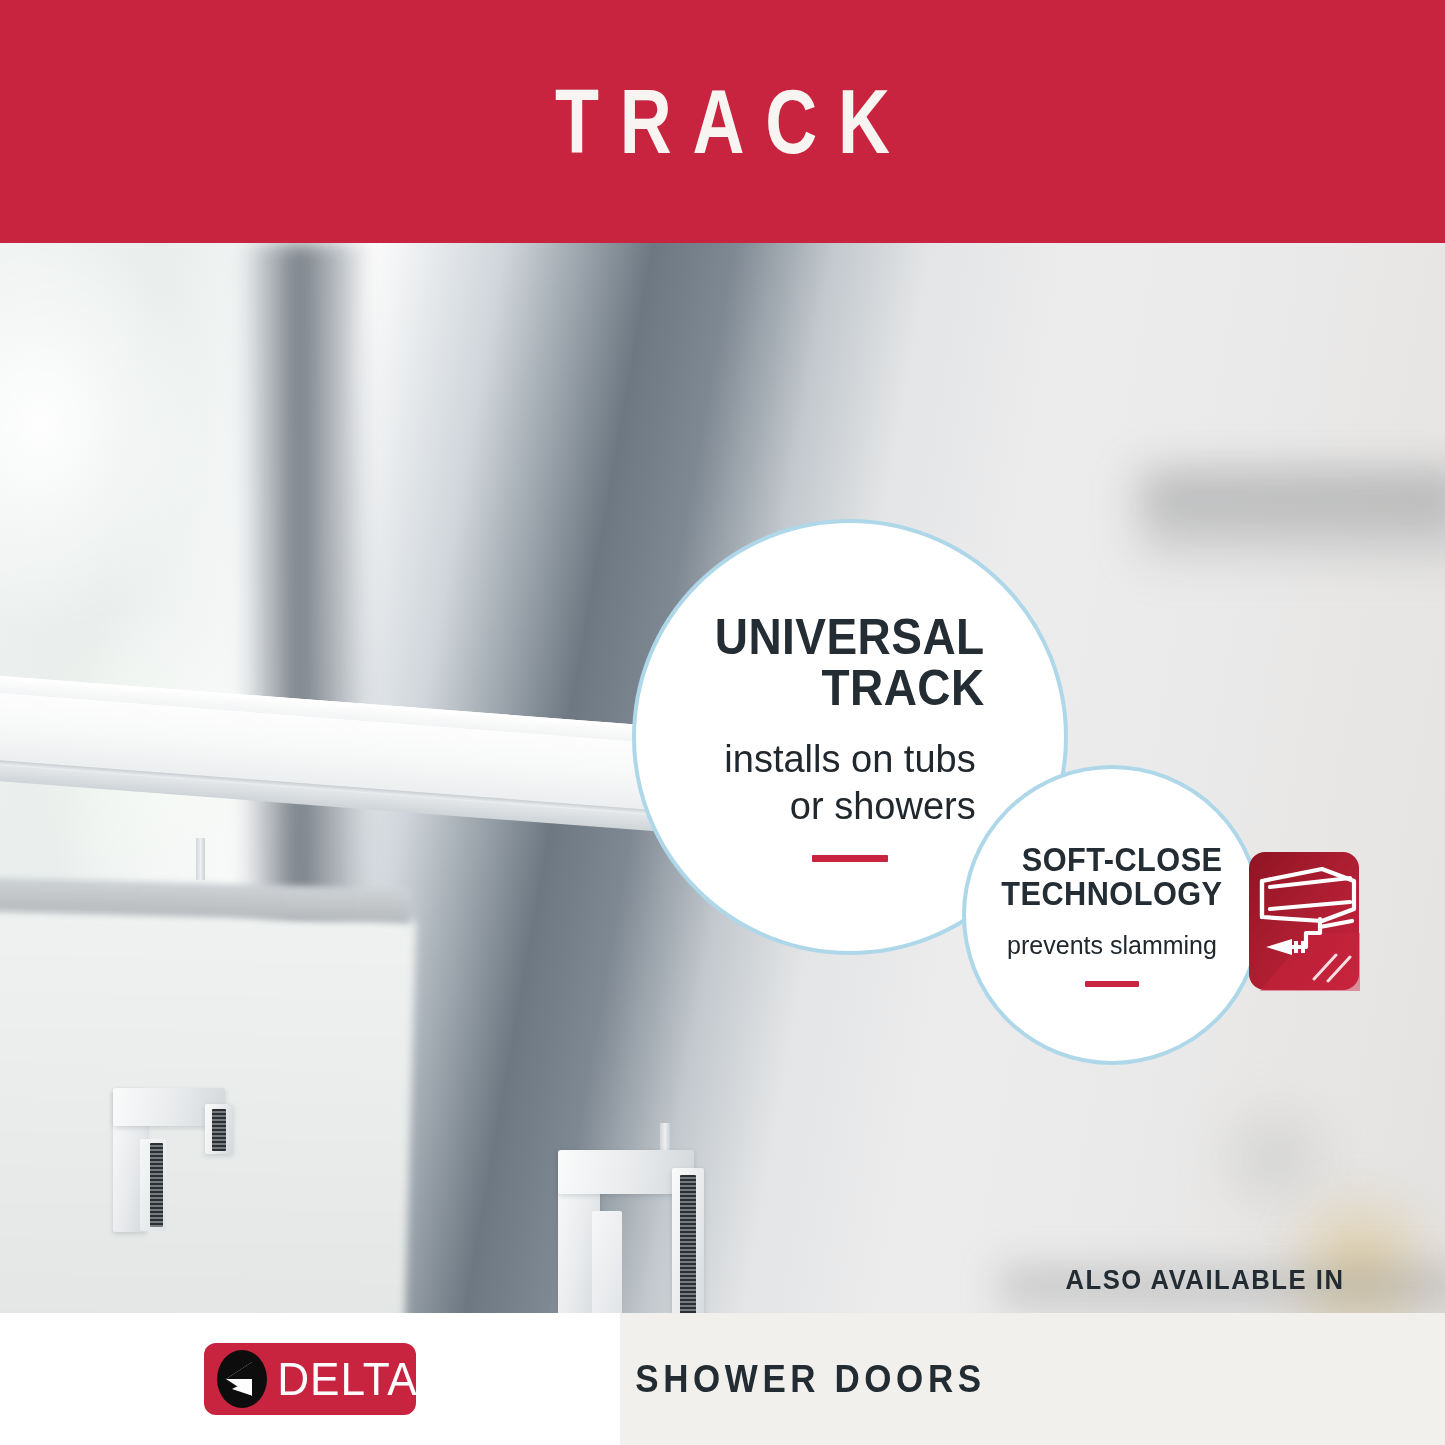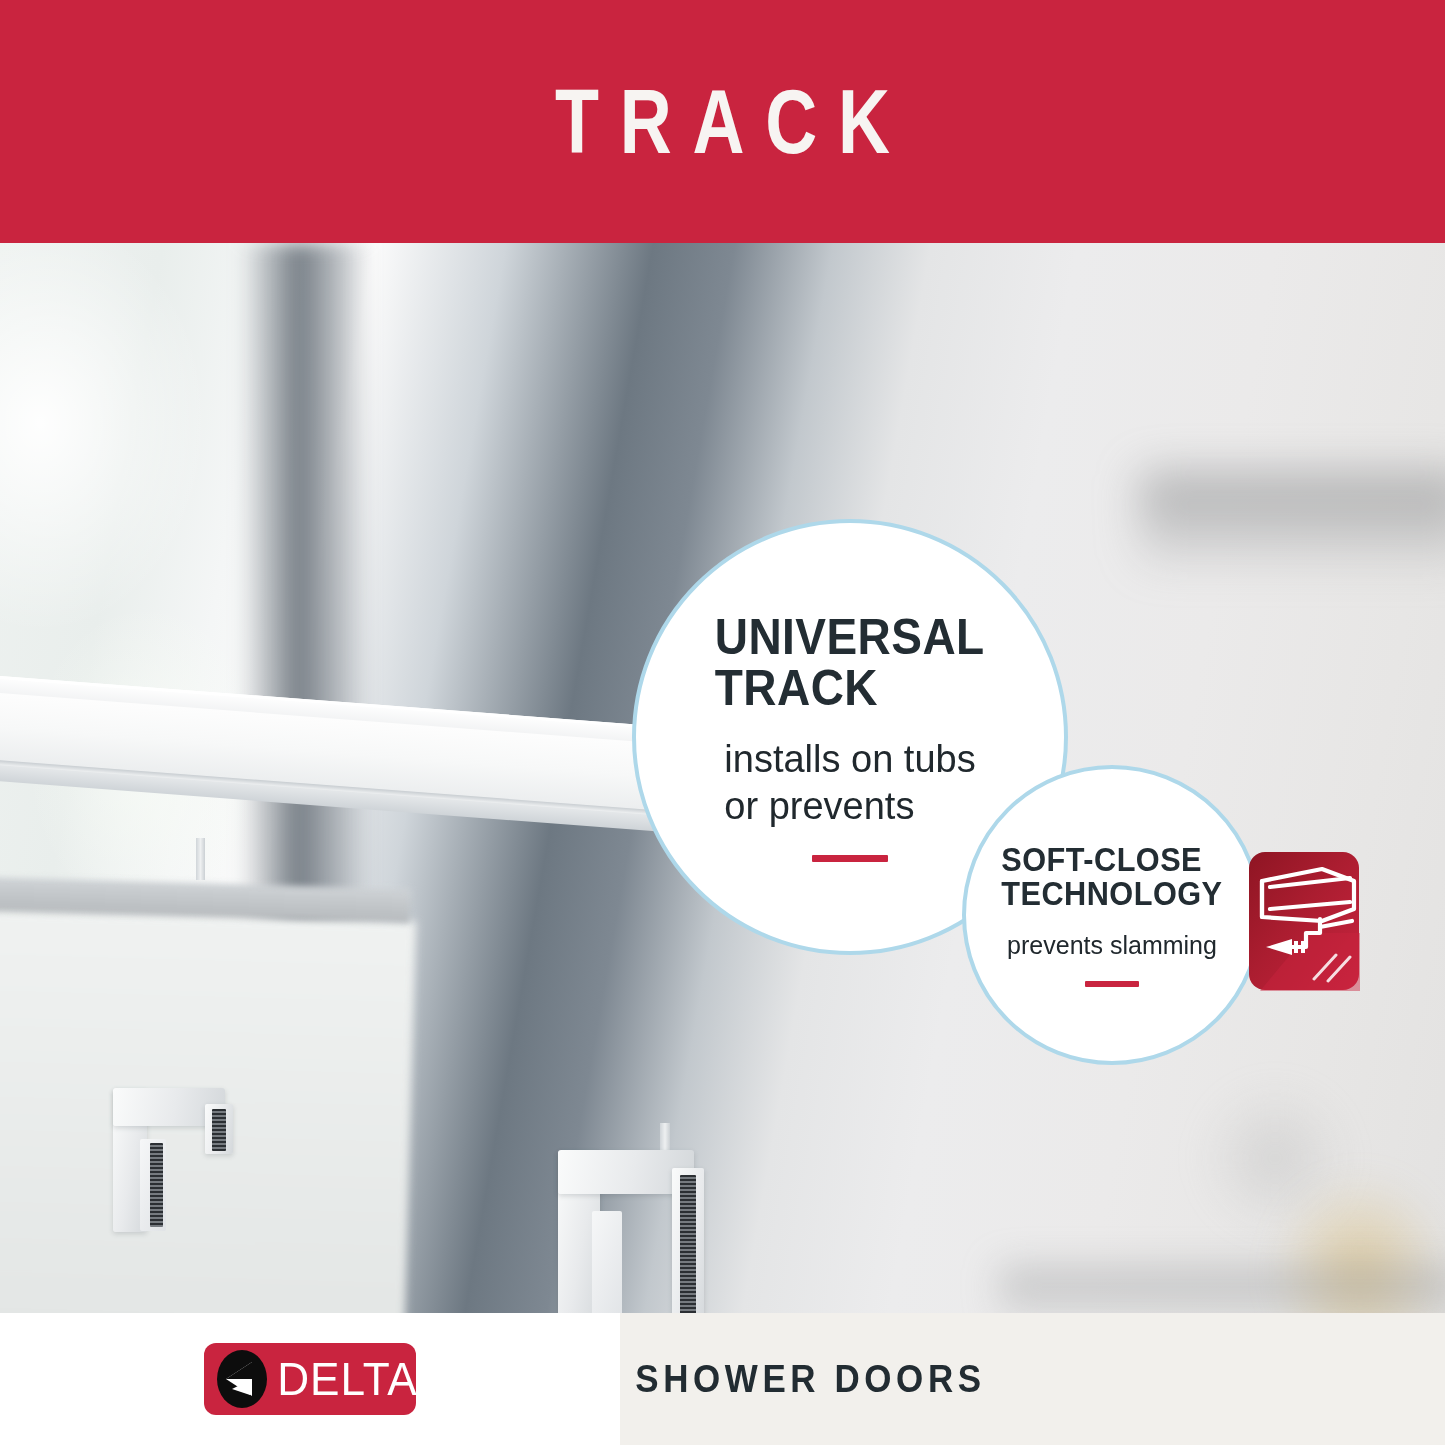--- a/index.html
+++ b/index.html
@@ -74,21 +74,21 @@
            border-radius:3px;box-shadow:0 2px 5px rgba(60,70,80,.18);}
   .br-arm{position:absolute;background:linear-gradient(110deg,#f6f7f8,#e0e3e6);border-radius:2px;}
   .br-screw{position:absolute;background:repeating-linear-gradient(180deg,#2b2f33 0px,#2b2f33 2px,#767b80 2px,#767b80 4px);
            border-radius:1px;}
   .br-stem{position:absolute;background:linear-gradient(90deg,#d0d5d9,#eef0f1,#cbd0d4);}
 
   
   .bubble{position:absolute;border-radius:50%;background:#ffffff;
           border:4px solid #aed8ea;box-sizing:border-box;
           display:flex;flex-direction:column;align-items:center;justify-content:center;
-          text-align:left;}
+          text-align:right;}
   #bubble-universal{left:632px;top:276px;width:436px;height:436px;z-index:5;}
   #bubble-softclose{left:962px;top:522px;width:300px;height:300px;z-index:6;}
 
   .bub-head{font-family:"Liberation Sans Narrow","Liberation Sans",sans-serif;font-weight:700;
             color:#232d33;line-height:1.02;letter-spacing:.5px;}
   #bubble-universal .bub-head{font-size:50px;transform:scaleX(.92);}
   #bubble-softclose .bub-head{font-size:33px;transform:scaleX(.93);}
   .bub-sub{font-family:Liberation Sans, sans-serif;color:#20282d;line-height:1.22;}
   #bubble-universal .bub-sub{font-size:38px;margin-top:22px;}
   #bubble-softclose .bub-sub{font-size:25px;margin-top:20px;}
@@ -175,21 +175,21 @@
       </div>
     </div>
 
     <div class="bubble" id="bubble-universal">
       <div class="bub-head">
         <div>UNIVERSAL</div>
         <div>TRACK</div>
       </div>
       <div class="bub-sub">
         <div>installs on tubs</div>
-        <div>or prevents</div>
+        <div>or showers</div>
       </div>
       <div class="bub-dash"></div>
     </div>
 
     <div class="bubble" id="bubble-softclose">
       <div class="bub-head">
         <div>SOFT-CLOSE</div>
         <div>TECHNOLOGY</div>
       </div>
       <div class="bub-sub">
@@ -222,20 +222,24 @@
           <rect x="46" y="90" width="4" height="12"></rect>
           <rect x="53" y="90" width="4" height="12"></rect>
         </g>
         <g stroke="#ffffff" stroke-width="3" stroke-linecap="round" opacity=".85">
           <path d="M66 128 L88 104"></path>
           <path d="M80 130 L102 106"></path>
         </g>
       </svg>
     </div>
 
+    <div id="also-available">
+      <div id="also-title">ALSO AVAILABLE IN</div>
+
+    </div>
 
   </div>
 
   <div id="footer">
     <div id="footer-left">
       <div id="delta-logo">
         <svg id="delta-mark" viewBox="0 0 56 60" aria-hidden="true">
           <ellipse cx="28" cy="30" rx="25" ry="29" fill="#0d0d0d"></ellipse>
           <path d="M38 13 L12 30 L38 47 Z" fill="#ffffff"></path>
           <path d="M38 13 L12 30 L38 30 Z" fill="#0d0d0d"></path>

